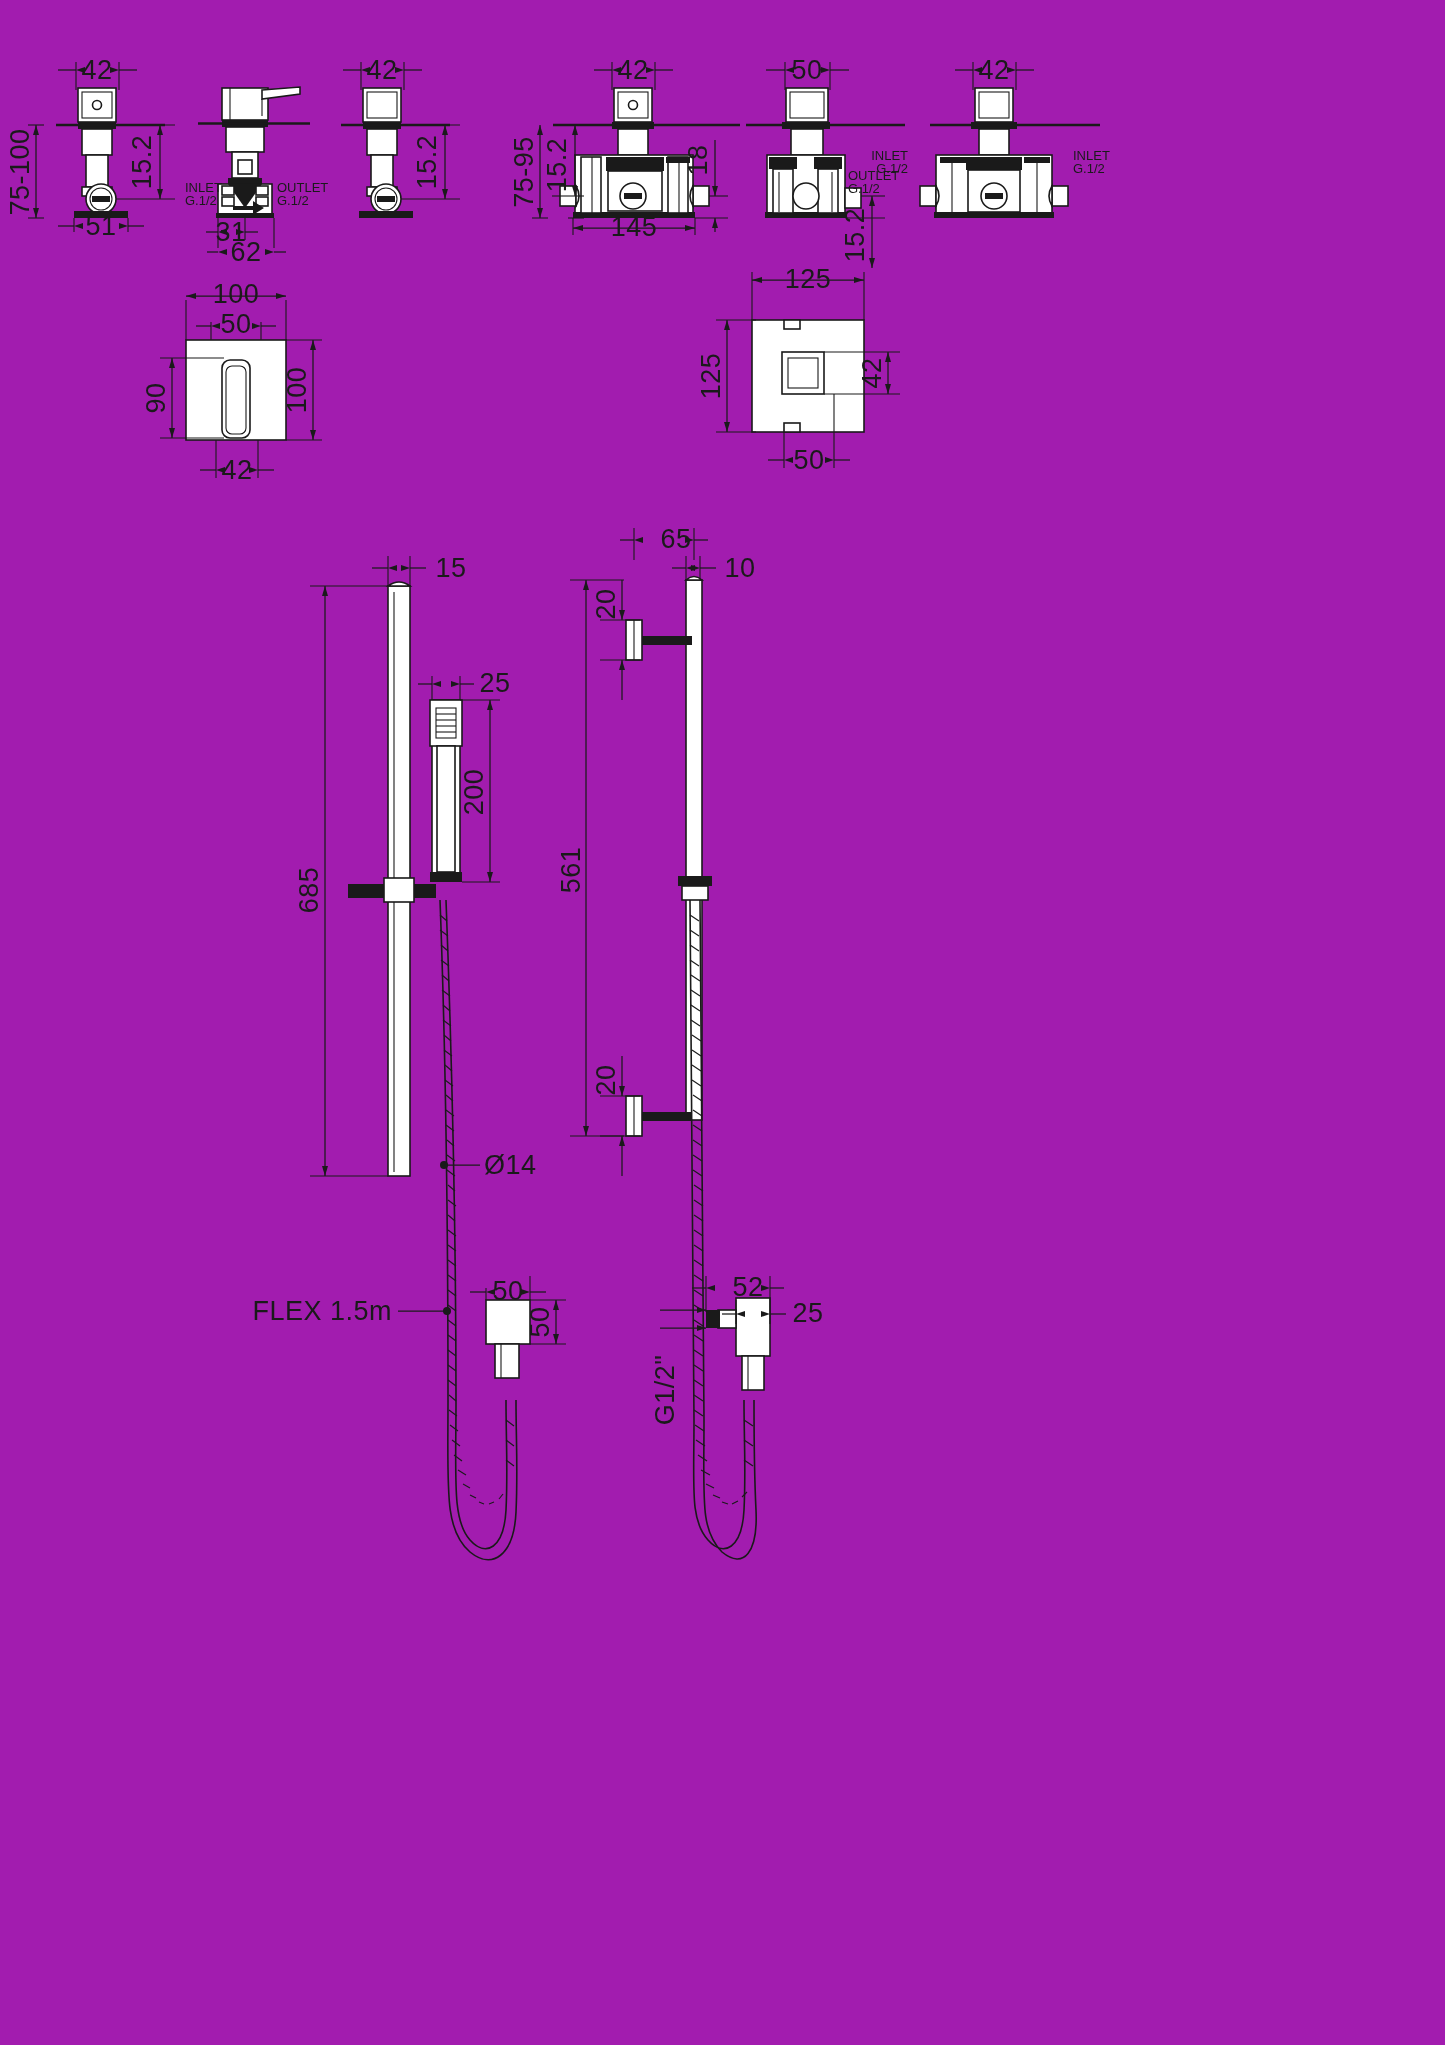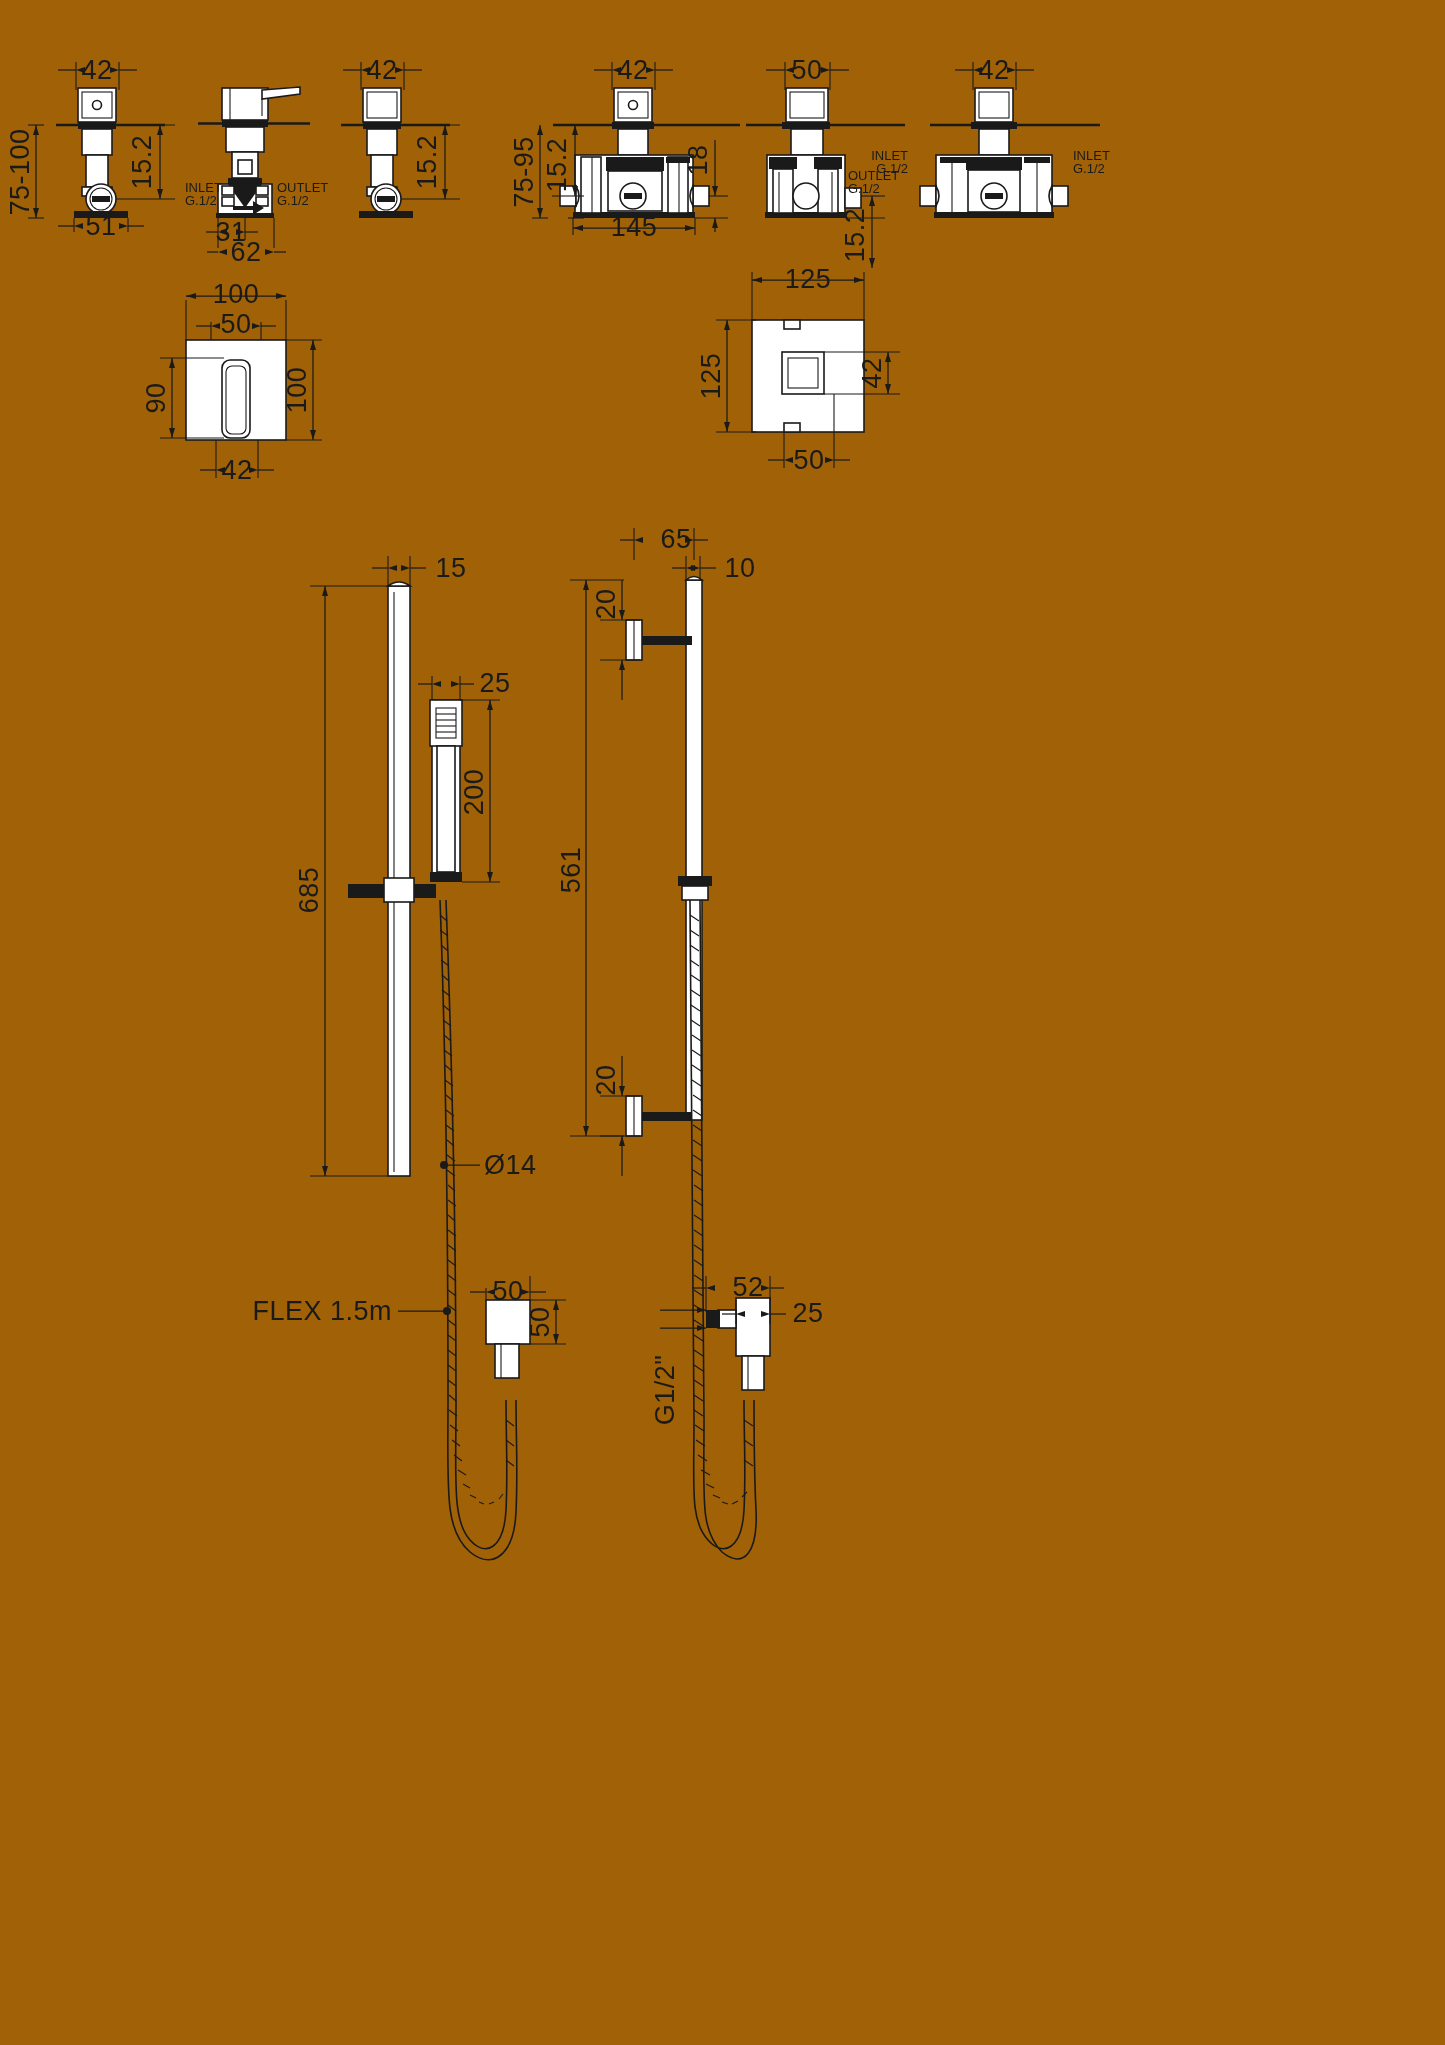--- a/index.html
+++ b/index.html
@@ -1,17 +1,17 @@
 <!DOCTYPE html>
 <html><head>
 <meta charset="utf-8">
 <style>
   html,body{margin:0;padding:0;background:#ffffff;}
   body{width:1445px;height:2045px;font-family:"Liberation Sans",sans-serif;color:#000;overflow:hidden;}
-  #sheet{position:relative;width:1445px;height:2045px;background:#a16207;}
+  #sheet{position:relative;width:1445px;height:2045px;background:#a21caf;}
   svg{display:block;}
   .ln{stroke:#1a1a1a;stroke-width:1.6;fill:none;}
   .lnT{stroke:#1a1a1a;stroke-width:1.1;fill:none;}
   .lnH{stroke:#1a1a1a;stroke-width:2.6;fill:none;}
   .dim{stroke:#1a1a1a;stroke-width:1.25;fill:none;}
   .ext{stroke:#1a1a1a;stroke-width:1.1;fill:none;}
   .fil{fill:#1a1a1a;stroke:none;}
   .wht{fill:#ffffff;stroke:#1a1a1a;stroke-width:1.6;}
   .txt{font-family:"Liberation Sans",sans-serif;fill:#1a1a1a;font-size:27px;letter-spacing:.5px;}
   .txtS{font-family:"Liberation Sans",sans-serif;fill:#1a1a1a;font-size:13px;}

